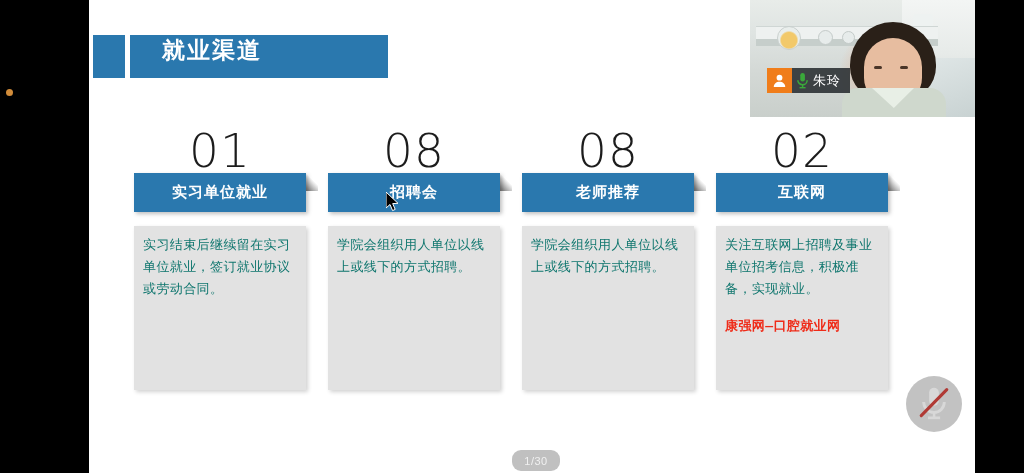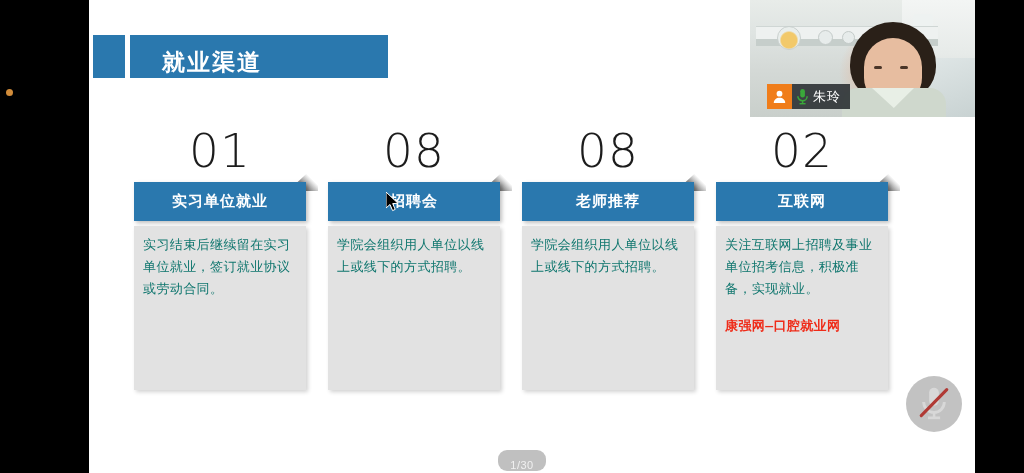--- a/index.html
+++ b/index.html
@@ -6,47 +6,47 @@
   body{width:1024px;height:473px;overflow:hidden;font-family:"Liberation Sans","DejaVu Sans",sans-serif;}
 
   #app{position:relative;width:1024px;height:473px;background:#000;overflow:hidden;}
 
   
   #slide-stage{position:absolute;left:89px;top:0;width:886px;height:473px;background:#ffffff;}
 
   
   #title-accent{position:absolute;left:4px;top:35px;width:32px;height:43px;background:#2a78ae;}
   #title-bar{position:absolute;left:41px;top:35px;width:258px;height:43px;background:#2a78ae;
-             display:flex;align-items:flex-end;}
+             display:flex;align-items:flex-start;}
   #title-text{color:#ffffff;font-size:23px;font-weight:bold;letter-spacing:2px;margin-left:32px;
               font-family:"DejaVu Sans","Liberation Sans",sans-serif;}
 
   
   #cards{position:absolute;left:0;top:125px;width:886px;height:275px;}
   .card{position:absolute;top:0;width:172px;height:270px;padding-left:8px;}
   .card-num{position:absolute;left:0;top:0;width:172px;text-align:center;
             font-size:47px;line-height:52px;color:#1c1c1c;font-weight:300;letter-spacing:1px;
             font-family:"DejaVu Sans","Liberation Sans",sans-serif;}
   .card-fold{position:absolute;right:-4px;top:38px;width:30px;height:28px;
              background:linear-gradient(225deg,#ffffff 0%,#ffffff 38%,#8d8d8d 62%,#2b2b2b 100%);
              clip-path:polygon(100% 0,100% 100%,0 100%);}
-  .card-head{position:absolute;left:0;top:57px;width:172px;height:39px;background:#2a78ae;
+  .card-head{position:absolute;left:0;top:48px;width:172px;height:39px;background:#2a78ae;
              display:flex;align-items:center;justify-content:center;
              box-shadow:2px 2px 4px rgba(0,0,0,0.25);}
   .card-head span{color:#ffffff;font-size:15px;font-weight:bold;letter-spacing:1px;
                   font-family:"DejaVu Sans","Liberation Sans",sans-serif;}
   .card-body{position:absolute;left:0;top:101px;width:172px;height:164px;background:#e2e2e2;
              box-shadow:2px 2px 4px rgba(0,0,0,0.18);padding:8px 9px 0 9px;box-sizing:border-box;}
   .card-body p{margin:0;color:#0f766e;font-size:13px;line-height:22px;letter-spacing:0.4px;
                font-family:"DejaVu Sans","Liberation Sans",sans-serif;}
   .card-body p.highlight{color:#ef2b18;font-weight:bold;margin-top:16px;font-size:13px;font-family:Liberation Mono, monospace;}
 
   
-  #page-indicator{position:absolute;left:409px;top:450px;width:48px;height:21px;border-radius:9px;
-                  background:rgba(140,140,140,0.55);display:flex;align-items:flex-end;justify-content:center;}
+  #page-indicator{position:absolute;left:423px;top:450px;width:48px;height:21px;border-radius:9px;
+                  background:rgba(140,140,140,0.55);display:flex;align-items:center;justify-content:center;}
   #page-indicator span{color:#f0f0f0;font-size:11px;letter-spacing:0.5px;}
 
   
   #cursor{position:absolute;left:297px;top:192px;width:14px;height:20px;}
 
   
   #webcam{position:absolute;left:750px;top:0;width:225px;height:117px;overflow:hidden;background:#cfd3cf;}
   .cam-bg{position:absolute;inset:0;
           background:
             radial-gradient(circle at 60% 62%, rgba(228,186,160,0.95) 0 8%, rgba(228,186,160,0) 30%),
@@ -66,21 +66,21 @@
   .cam-hair{position:absolute;left:8px;top:0;width:86px;height:78px;border-radius:44px 44px 34px 34px;
             background:#2a2018;}
   .cam-face{position:absolute;left:22px;top:16px;width:58px;height:66px;border-radius:29px 29px 26px 26px;
             background:#e7bda0;}
   .cam-eye{position:absolute;width:8px;height:3px;border-radius:2px;background:#4a3528;top:28px;}
   .cam-mouth{position:absolute;left:37px;top:52px;width:16px;height:9px;border-radius:0 0 8px 8px;background:#8b4a44;}
   .cam-body{position:absolute;left:0;top:66px;width:104px;height:29px;border-radius:16px 16px 0 0;
             background:#cfd8cd;}
   .cam-collar{position:absolute;left:30px;top:66px;width:42px;height:20px;background:#e8efe6;
               clip-path:polygon(0 0,100% 0,52% 100%);}
-  #cam-label{position:absolute;left:17px;top:84px;height:25px;display:flex;align-items:center;}
+  #cam-label{position:absolute;left:17px;top:68px;height:25px;display:flex;align-items:center;}
   #cam-user-badge{width:25px;height:25px;background:#f07d1a;display:flex;align-items:center;justify-content:center;}
   #cam-name-bar{height:25px;background:rgba(40,44,48,0.88);display:flex;align-items:center;padding:0 9px 0 4px;}
   #cam-name-bar .nm{color:#ffffff;font-size:13px;margin-left:4px;letter-spacing:1px;
                     font-family:"DejaVu Sans","Liberation Sans",sans-serif;}
 
   
   #mute-button{position:absolute;left:906px;top:376px;width:56px;height:56px;border-radius:50%;
                background:rgba(120,120,120,0.45);display:flex;align-items:center;justify-content:center;}
 
   

